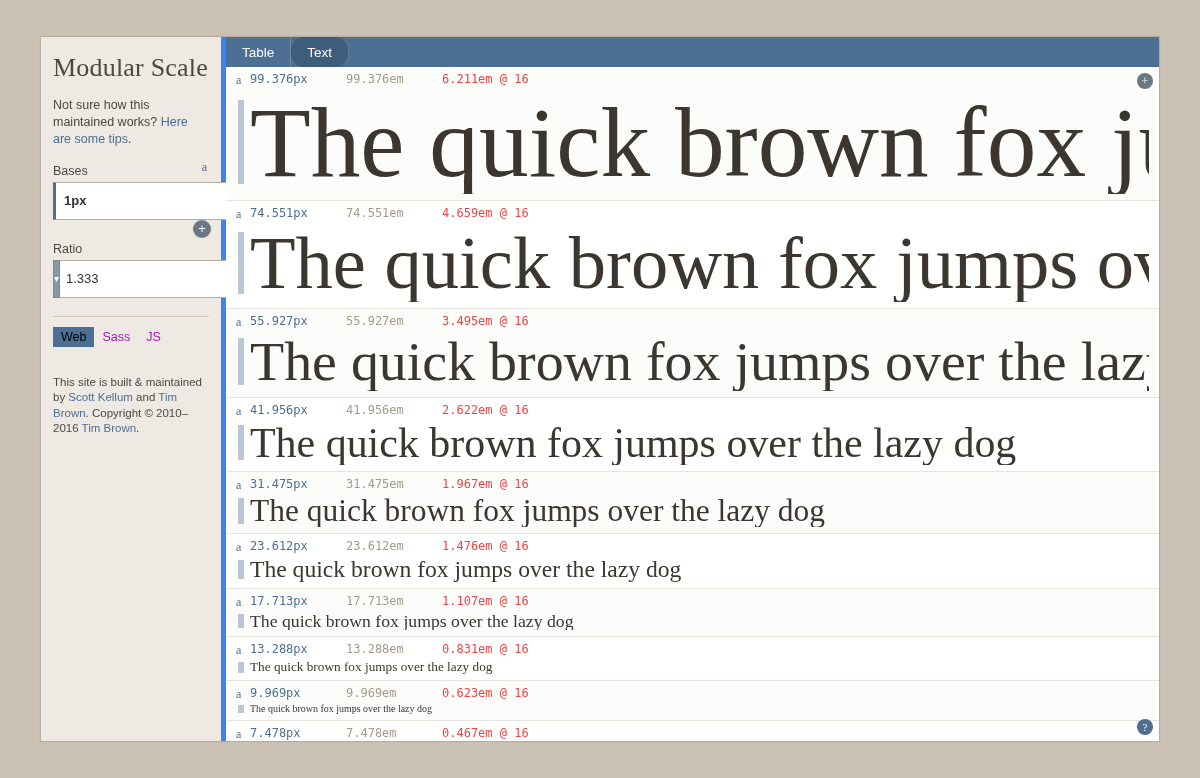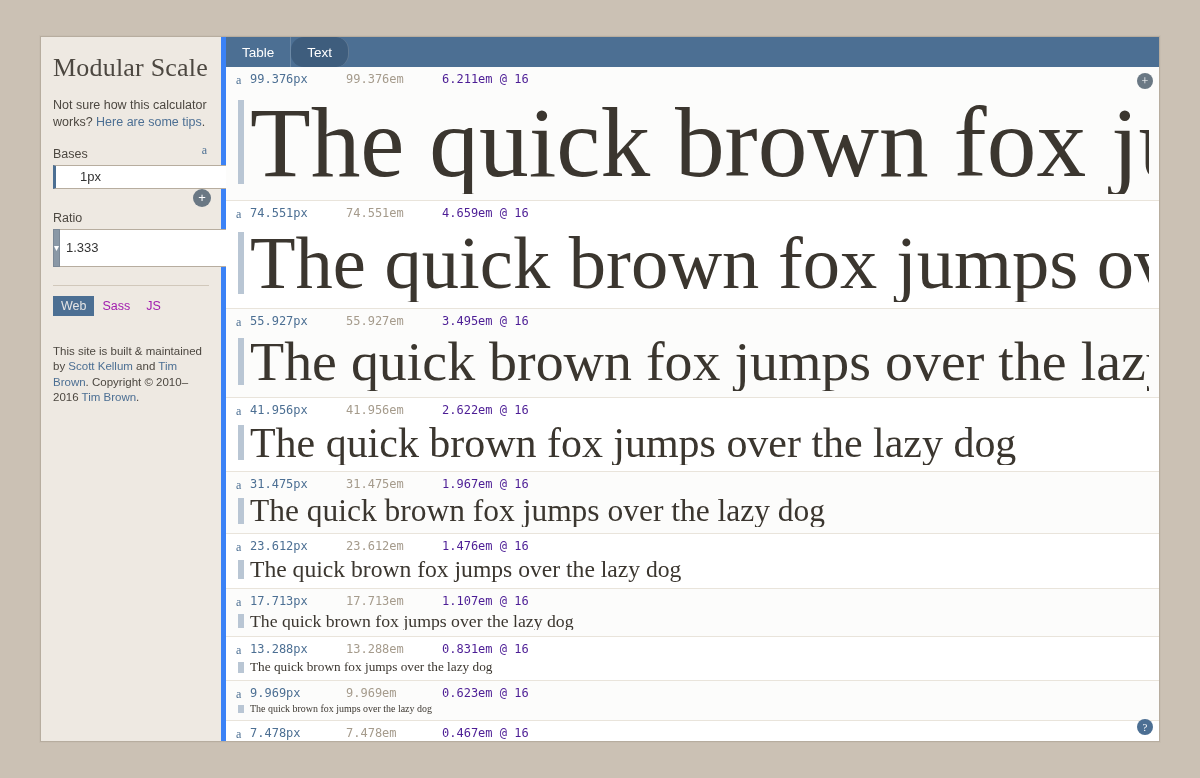--- a/index.html
+++ b/index.html
@@ -8,60 +8,60 @@
   .frame { width: 1120px; height: 706px; background: #eee9e2; border: 1px solid #b7ad9f; display: flex; position: relative; box-shadow: 0 0 0 1px rgba(0,0,0,0.02); }
   
   .sidebar { width: 185px; flex: 0 0 185px; border-right: 5px solid #3b82f6; padding: 10px 12px 12px 12px; font-family: -apple-system, BlinkMacSystemFont, 'Segoe UI', Helvetica, Arial, sans-serif; color: #4c4740; position: relative; }
   .app-title { font-family: Georgia, serif; font-size: 26px; color: #4c4740; font-weight: 400; padding: 6px 0 14px 0; letter-spacing: 0.2px; }
   .intro { font-size: 12.5px; line-height: 1.35; color: #4c4740; margin-bottom: 16px; }
   .intro a { color: #4c6f93; text-decoration: none; }
   .section-label { font-size: 12.5px; color: #4c4740; margin-bottom: 4px; display: block; }
   .bases-wrap { position: relative; margin-bottom: 14px; }
   .base-strand-letter { position: absolute; right: 2px; top: -4px; font-family: Georgia, serif; font-size: 12px; color: #4c6f93; }
   .input-row { display: flex; align-items: stretch; }
-  .input-row input[type=text] { flex: 1; border: 1px solid #b7ad9f; border-left: 3px solid #4c6f93; background: #fff; font-size: 13px; padding: 4px 24px; font-family: inherit; color: #333; height: 24px; }
+  .input-row input[type=text] { flex: 1; border: 1px solid #b7ad9f; border-left: 3px solid #4c6f93; background: #fff; font-size: 13px; padding: 4px 8px; font-family: inherit; color: #333; height: 38px; font-weight: bold; }
   .plus-round { position: absolute; right: -2px; bottom: -18px; width: 18px; height: 18px; border-radius: 50%; background: #6a7884; color: #fff; display: flex; align-items: center; justify-content: center; font-size: 13px; line-height: 1; cursor: pointer; }
   .ratio-wrap { margin-top: 22px; margin-bottom: 18px; }
   .ratio-row { display: flex; }
   .ratio-dd { width: 22px; background: #8a98a6; color: #fff; border: 1px solid #7b8896; display: flex; align-items: center; justify-content: center; cursor: pointer; font-size: 10px; }
   .ratio-row input { flex: 1; border: 1px solid #b7ad9f; border-left: none; background: #fff; font-size: 13px; padding: 4px 6px; font-family: inherit; color: #333; height: 38px; }
   .hr { border: none; border-top: 1px solid #d1c8bb; margin: 14px 0 10px 0; }
   .output-tabs { display: flex; gap: 0; font-size: 12.5px; }
   .output-tabs .tab { padding: 3px 8px; cursor: pointer; color: #a21caf; }
-  .output-tabs .tab.active { background: #4c6f93; color: #e5e5e5; }
+  .output-tabs .tab.active { background: #4c6f93; color: #000000; }
   .credits { margin-top: 28px; font-size: 11.5px; line-height: 1.35; color: #4c4740; }
   .credits a { color: #4c6f93; text-decoration: none; }
   
   .main { flex: 1; display: flex; flex-direction: column; position: relative; background: #fff; overflow: hidden; justify-content: center; }
   .view-tabs { display: flex; background: #4c6f93; height: 30px; align-items: stretch; flex: 0 0 30px; }
   .view-tabs .vtab { color: #fff; font-family: -apple-system, BlinkMacSystemFont, 'Segoe UI', Helvetica, Arial, sans-serif; font-size: 13.5px; padding: 0 16px; display: flex; align-items: center; cursor: pointer; border-right: 1px solid rgba(255,255,255,0.18); }
   .view-tabs .vtab.active { background: #3e5d7d; border-radius: 13px; }
   .samples { flex: 1; overflow: hidden; position: relative; }
   .sample-row { border-bottom: 1px solid #e9e4db; padding: 4px 10px 6px 10px; position: relative; white-space: nowrap; overflow: hidden; }
   .sample-row:nth-child(odd) { background: #fcfcfb; }
   .meta { font-family: 'Menlo', 'Consolas', monospace; font-size: 12px; line-height: 1.4; display: flex; align-items: baseline; gap: 24px; padding-left: 14px; position: relative; }
   .meta .strand { position: absolute; left: 0; top: 1px; width: 10px; font-family: Georgia, serif; color: #4c6f93; font-size: 12px; }
   .meta .px { color: #4c6f93; min-width: 72px; }
   .meta .em { color: #a59b8c; min-width: 72px; }
-  .meta .em-at { color: #4c1d95; }
+  .meta .em-at { color: #ef4444; }
   .specimen { font-family: Georgia, 'Times New Roman', serif; color: #3b362f; line-height: 1.05; padding-left: 14px; position: relative; margin-top: 2px; white-space: nowrap; overflow: hidden; }
   .specimen::before { content: ''; position: absolute; left: 2px; top: 10%; bottom: 10%; width: 6px; background: #b9c6d4; }
   .plus-corner { position: absolute; right: 6px; top: 36px; width: 16px; height: 16px; border-radius: 50%; background: #6a7884; color: #fff; display: flex; align-items: center; justify-content: center; font-size: 12px; cursor: pointer; z-index: 3; }
   .help-corner { position: absolute; right: 6px; bottom: 6px; width: 16px; height: 16px; border-radius: 50%; background: #4c6f93; color: #fff; display: flex; align-items: center; justify-content: center; font-size: 11px; font-family: Georgia, serif; cursor: pointer; z-index: 3; }
 </style>
 </head>
 <body>
 
 <div class="frame">
 
   <aside class="sidebar">
     <h1 class="app-title">Modular Scale</h1>
 
     <p class="intro">
-      <span>Not sure how this calculator works? </span><a href="#">Here are some tips</a><span>.</span>
+      <span>Not sure how this maintained works? </span><a href="#">Here are some tips</a><span>.</span>
     </p>
 
     <div class="bases-wrap">
       <span class="section-label">Bases</span>
       <span class="base-strand-letter">a</span>
       <div class="input-row">
         <input type="text" value="1px" style="">
       </div>
       <div class="plus-round">+</div>
     </div>

